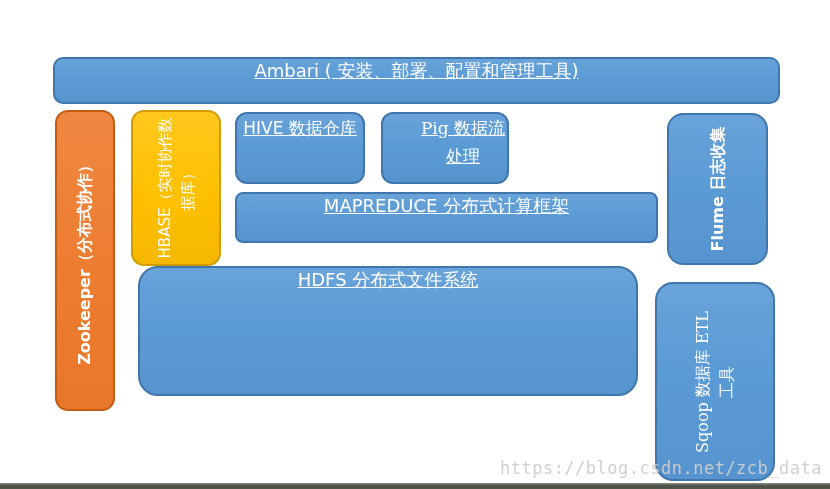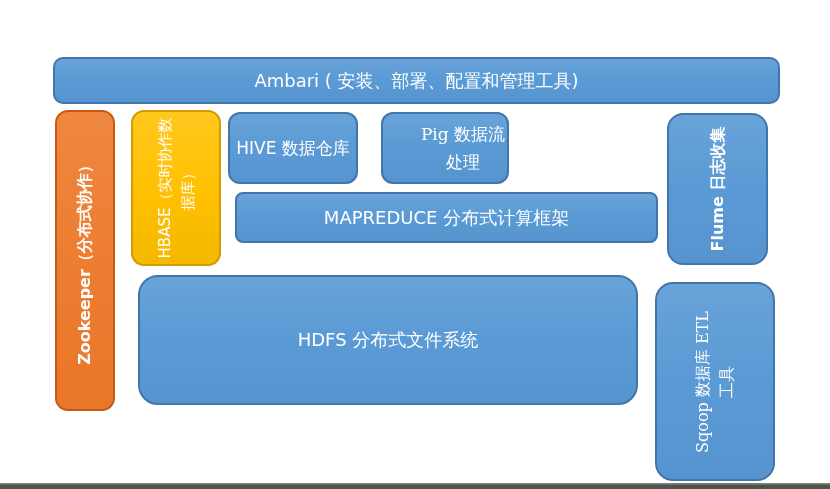--- a/index.html
+++ b/index.html
@@ -3,35 +3,36 @@
 <meta charset="utf-8">
 <style>
   html,body { margin:0; padding:0; background:#ffffff; }
   .stage {
     position:relative; width:830px; height:489px; background:#ffffff;
     overflow:hidden;
     font-family:"DejaVu Sans","Liberation Sans",sans-serif;
   }
   .box {
     position:absolute; box-sizing:border-box; color:#ffffff;
-    display:flex; align-items:center; justify-content:center;
+    display:flex; justify-content:center;
     text-align:center;
+    text-decoration:underline;
   }
   .blue   { background:linear-gradient(180deg,#69a3d9 0%,#5b9bd5 45%,#5794cf 100%); border:2px solid #4176ad; }
   .orange { background:linear-gradient(180deg,#ef8741 0%,#ed7d31 50%,#e87729 100%); border:2px solid #c55a11; }
   .yellow { background:linear-gradient(180deg,#ffc81e 0%,#ffc000 55%,#f5b800 100%); border:2px solid #d09c00; }
 
   .box-ambari    { left:53px;  top:57px;  width:727px; height:47px;  border-radius:10px; font-size:18px; }
   .box-zookeeper { left:55px;  top:110px; width:60px;  height:301px; border-radius:13px; }
   .box-hbase     { left:131px; top:110px; width:90px;  height:156px; border-radius:13px; }
-  .box-hive      { left:228px; top:112px; width:130px; height:72px;  border-radius:12px; font-size:17px; line-height:1.65; }
+  .box-hive      { left:235px; top:112px; width:130px; height:72px;  border-radius:12px; font-size:17px; line-height:1.65; }
   .box-pig       { left:381px; top:112px; width:128px; height:72px;  border-radius:12px; font-size:17px; line-height:1.65; font-family:"DejaVu Serif","Liberation Serif",serif;padding-left:36px; }
   .box-mahout    { left:526px; top:112px; width:132px; height:72px;  border-radius:12px; font-size:17px; line-height:1.65; font-family:"DejaVu Serif","Liberation Serif",serif; }
   .box-mapreduce { left:235px; top:192px; width:423px; height:51px;  border-radius:8px; font-size:18px; }
-  .box-hdfs      { left:138px; top:275px; width:500px; height:130px; border-radius:20px; font-size:18px; }
+  .box-hdfs      { left:138px; top:266px; width:500px; height:130px; border-radius:20px; font-size:18px; }
   .box-flume     { left:667px; top:113px; width:101px; height:152px; border-radius:16px; }
   .box-sqoop     { left:655px; top:282px; width:120px; height:199px; border-radius:18px; font-family:"DejaVu Serif","Liberation Serif",serif; }
 
   .vtext {
     position:absolute; left:50%; top:50%;
     transform:translate(-50%,-50%) rotate(-90deg);
     text-align:center; line-height:1.5; white-space:normal;
   }
   .box-zookeeper .vtext { width:285px; font-size:16px; font-weight:600; }
   .box-hbase     .vtext { width:146px; font-size:15px; }
@@ -83,16 +84,17 @@
   </div>
 
   <div class="box blue box-flume">
     <span class="vtext">Flume 日志收集</span>
   </div>
 
   <div class="box blue box-sqoop">
     <span class="vtext">Sqoop 数据库 ETL 工具</span>
   </div>
 
+  <div class="watermark">https://blog.csdn.net/zcb_data</div>
 
   <div class="bottom-strip"></div>
 
 </div>
 
 </body></html>

